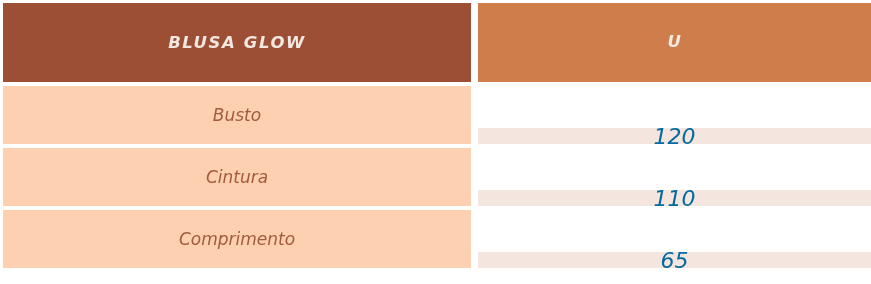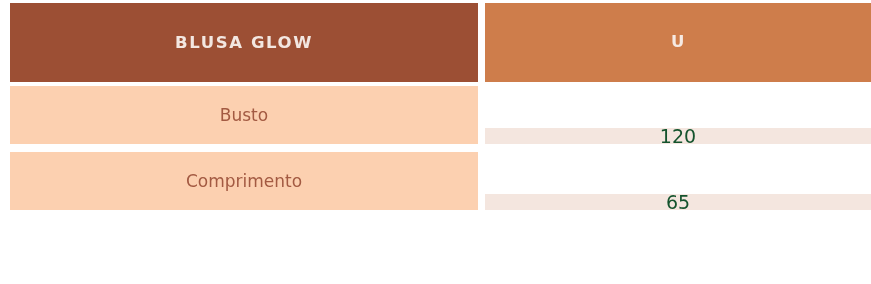--- a/index.html
+++ b/index.html
@@ -11,24 +11,25 @@
     width: 871px;
     height: 284px;
     overflow: hidden;
     font-family: "DejaVu Sans", "Liberation Sans", sans-serif;
   }
 
   .size-table {
     width: 871px;
     height: 284px;
     box-sizing: border-box;
-    padding: 3px 0 7px 10px;
+    padding: 3px 0 7px 3px;
     display: flex;
     flex-direction: column;
     background: #ffffff;
+    font-style: italic;
   }
 
   .table-row {
     display: flex;
     flex-direction: row;
     width: 100%;
     flex: 0 0 auto;
   }
 
   .row-header   { height: 79px; }
@@ -80,22 +81,22 @@
 
   
   .body-label {
     background: #FCD0B0;
     color: #A35A42;
     font-size: 17px;
     font-weight: normal;
   }
   .body-value {
     background: #F4E6DF;
-    color: #14532d;
-    font-size: 19px;
+    color: #0369a1;
+    font-size: 22px;
     font-weight: normal;
     margin-top: 42px;
   }
 </style>
 </head>
 <body>
 
 <div class="size-table">
 
   <div class="table-row row-header">
@@ -109,20 +110,25 @@
   <div class="row-gap"></div>
 
   <div class="table-row row-data">
     <div class="cell col-label body-label">Busto</div>
     <div class="col-gutter"></div>
     <div class="cell col-value body-value">120</div>
   </div>
 
   <div class="row-gap"></div>
 
+  <div class="table-row row-data">
+    <div class="cell col-label body-label">Cintura</div>
+    <div class="col-gutter"></div>
+    <div class="cell col-value body-value">110</div>
+  </div>
 
   <div class="row-gap"></div>
 
   <div class="table-row row-data">
     <div class="cell col-label body-label">Comprimento</div>
     <div class="col-gutter"></div>
     <div class="cell col-value body-value">65</div>
   </div>
 
 </div>

